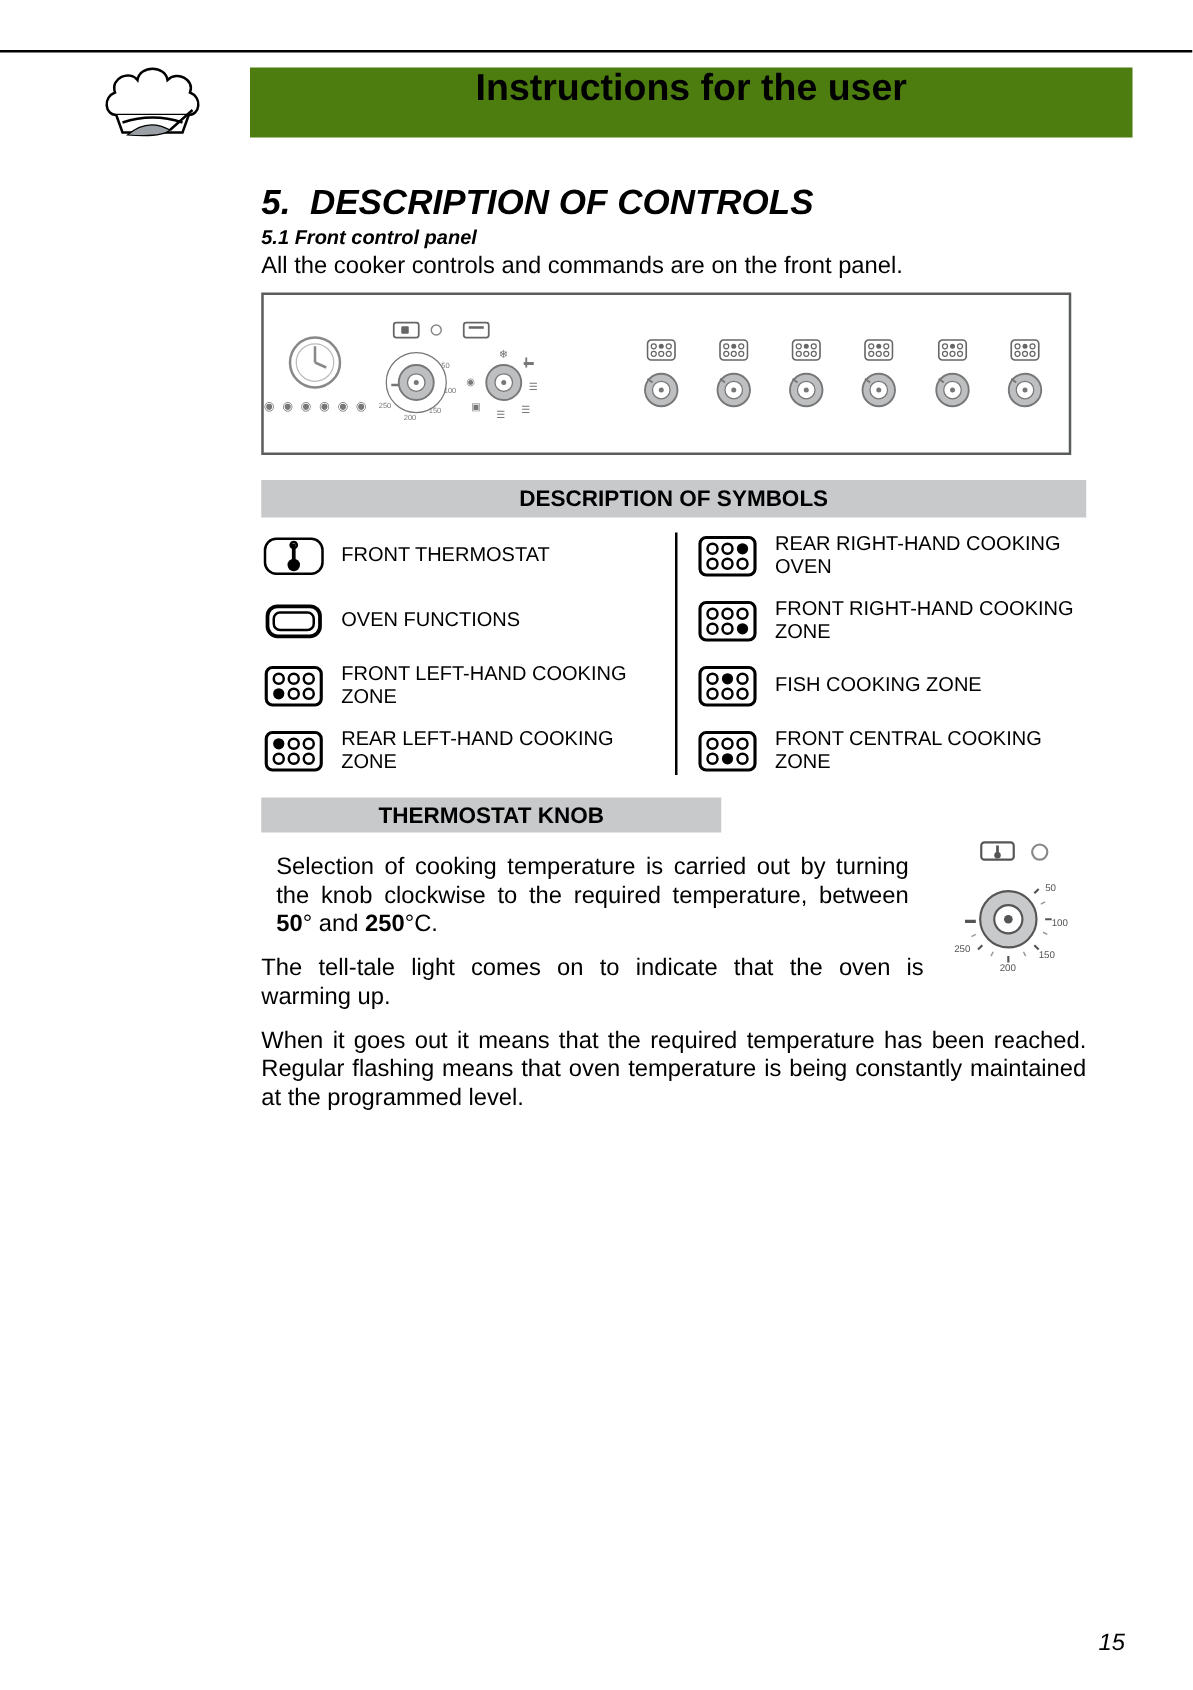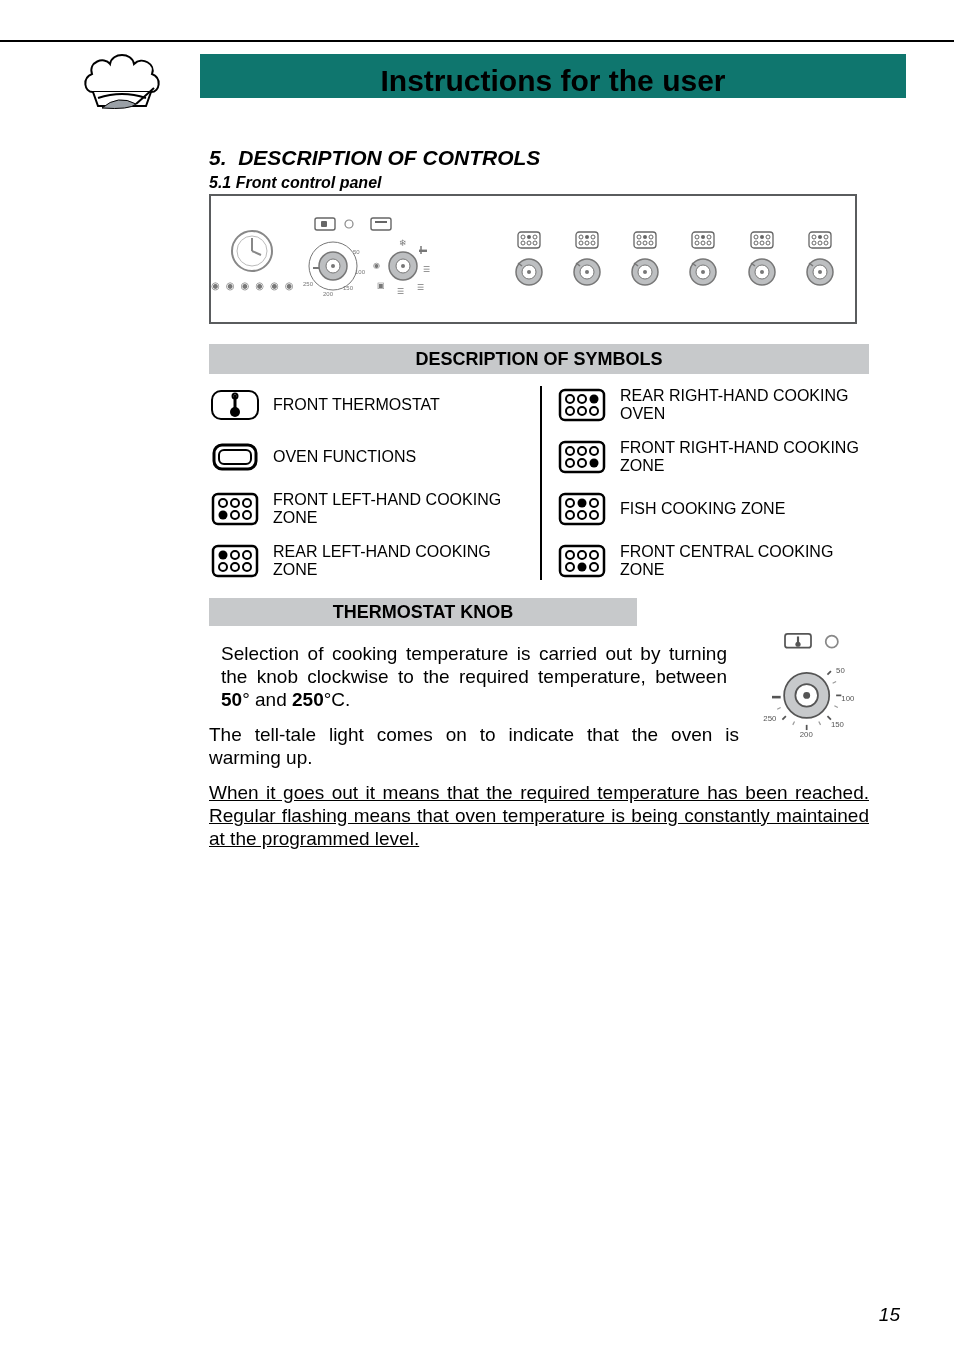--- a/index.html
+++ b/index.html
@@ -25,24 +25,24 @@
     right: 0;
     top: 40px;
     height: 2px;
     background: #000;
   }
   .header-band {
     position: absolute;
     left: 200px;
     right: 48px;
     top: 54px;
-    height: 44px;
-    background: #0f766e;
-    display: flex;
-    align-items: flex-end;
+    height: 56px;
+    background: #4d7c0f;
+    display: flex;
+    align-items: flex-start;
     justify-content: center;
   }
   .header-title {
     font-size: 30px;
     font-weight: bold;
   }
   .header-icon-wrap {
     position: absolute;
     left: 78px;
     top: 38px;
@@ -55,21 +55,21 @@
 
   
   .content {
     position: absolute;
     left: 209px;
     right: 85px;
     top: 140px;
   }
 
   .section-heading {
-    font-size: 21px;
+    font-size: 28px;
     font-weight: bold;
     font-style: italic;
     margin: 6px 0 4px 0;
   }
   .subsection-heading {
     font-size: 16px;
     font-weight: bold;
     font-style: italic;
     margin: 0 0 2px 0;
   }
@@ -185,21 +185,21 @@
 
   
   .therm-band {
     background: #c7c9cb;
     height: 28px;
     display: flex;
     align-items: center;
     justify-content: center;
     font-weight: bold;
     font-size: 18px;
-    width: 428px;
+    width: 368px;
     margin-bottom: 4px;
   }
   .therm-section {
     display: flex;
     gap: 20px;
     margin-bottom: 12px;
   }
   .therm-text-col {
     flex: 1;
     font-size: 19px;
@@ -214,21 +214,20 @@
     text-align: justify;
     text-align-last: left;
     margin: 0;
   }
   .therm-full {
     font-size: 19px;
     line-height: 23px;
     text-align: justify;
     text-align-last: left;
     margin: 0 0 8px 0;
-    text-decoration: underline;
   }
   .bold { font-weight: bold; }
 
   .therm-img-col {
     flex: 0 0 110px;
     padding-top: 0;
   }
   .therm-knob {
     width: 104px;
     height: 110px;
@@ -270,20 +269,21 @@
   <div class="content">
 
     <div class="section-heading">
       <span>5.</span>&nbsp;&nbsp;<span>DESCRIPTION OF CONTROLS</span>
     </div>
 
     <div class="subsection-heading">
       <span>5.1</span>&nbsp;<span>Front control panel</span>
     </div>
 
+    <p class="intro-line">All the cooker controls and commands are on the front panel.</p>
 
     <div class="panel-img">
       <div class="panel-inner">
 
         <div class="panel-left">
           <svg width="46" height="46">
             <circle cx="23" cy="23" r="20" fill="none" stroke="#888" stroke-width="2"></circle>
             <circle cx="23" cy="23" r="15" fill="none" stroke="#bbb" stroke-width="1"></circle>
             <line x1="23" y1="23" x2="23" y2="10" stroke="#888" stroke-width="2"></line>
             <line x1="23" y1="23" x2="32" y2="27" stroke="#888" stroke-width="2"></line>

